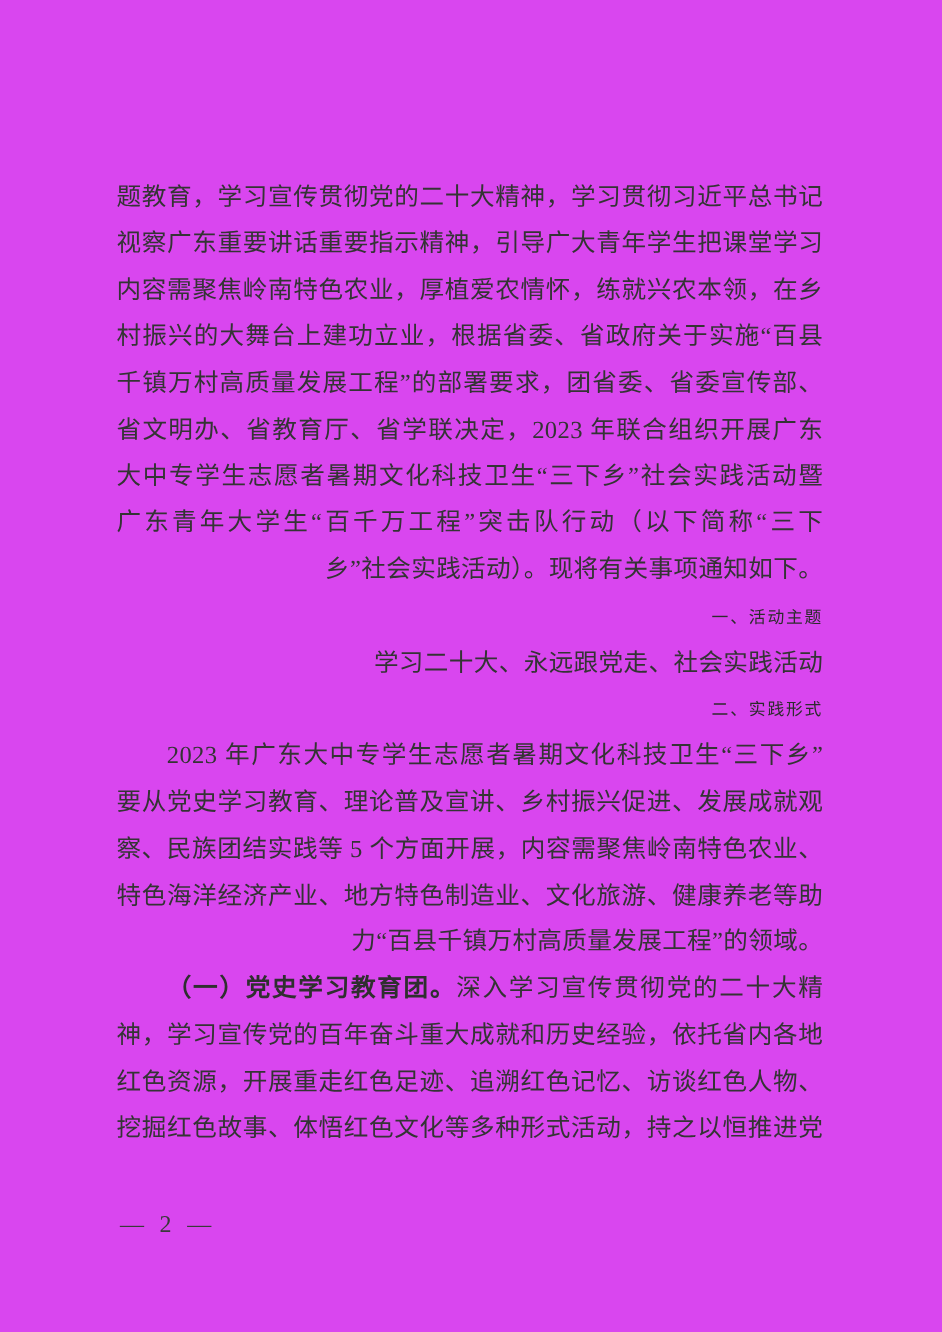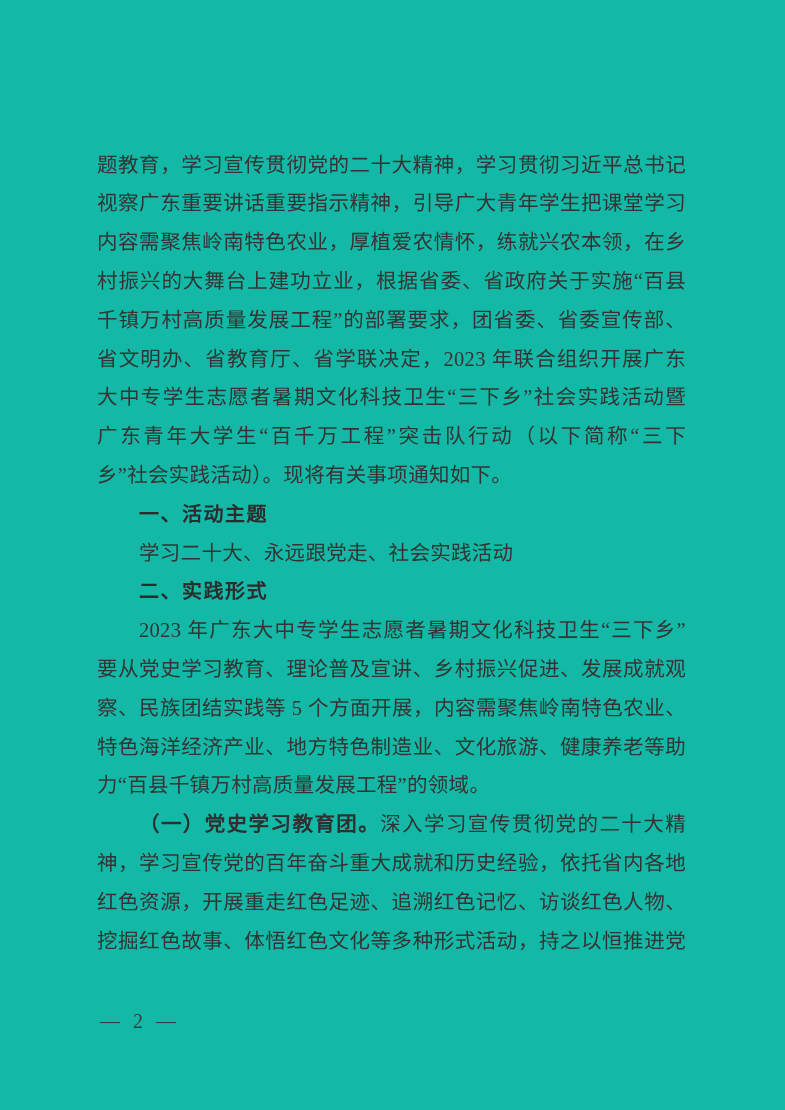--- a/index.html
+++ b/index.html
@@ -4,52 +4,52 @@
 <style>
   html, body {
     margin: 0;
     padding: 0;
     background: #ffffff;
   }
   .sheet {
     position: relative;
     width: 785px;
     height: 1110px;
-    background: #14b8a6;
+    background: #d946ef;
     overflow: hidden;
     font-family: "Liberation Serif", "DejaVu Serif", serif;
     color: #343434;
   }
   .text-block {
     position: absolute;
     left: 97px;
     top: 145.6px;
     width: 589px;
   }
   .line {
     height: 38.8px;
     line-height: 38.8px;
     font-size: 20.5px;
     letter-spacing: 0.3px;
     color: #343434;
-    text-align: left;
+    text-align: right;
   }
   .just {
     text-align: justify;
     text-align-last: justify;
     text-justify: distribute;
     text-justify: inter-character;
   }
   .indent {
     text-indent: 42px;
   }
   .heading {
     font-family: "Liberation Sans", "DejaVu Sans", sans-serif;
-    font-weight: 700;
-    font-size: 20px;
+    font-weight: 400;
+    font-size: 14px;
     letter-spacing: 1.5px;
     color: #2c2c2c;
   }
   .lead {
     font-weight: 700;
     color: #2f2f2f;
   }
   .footer {
     position: absolute;
     left: 100px;

